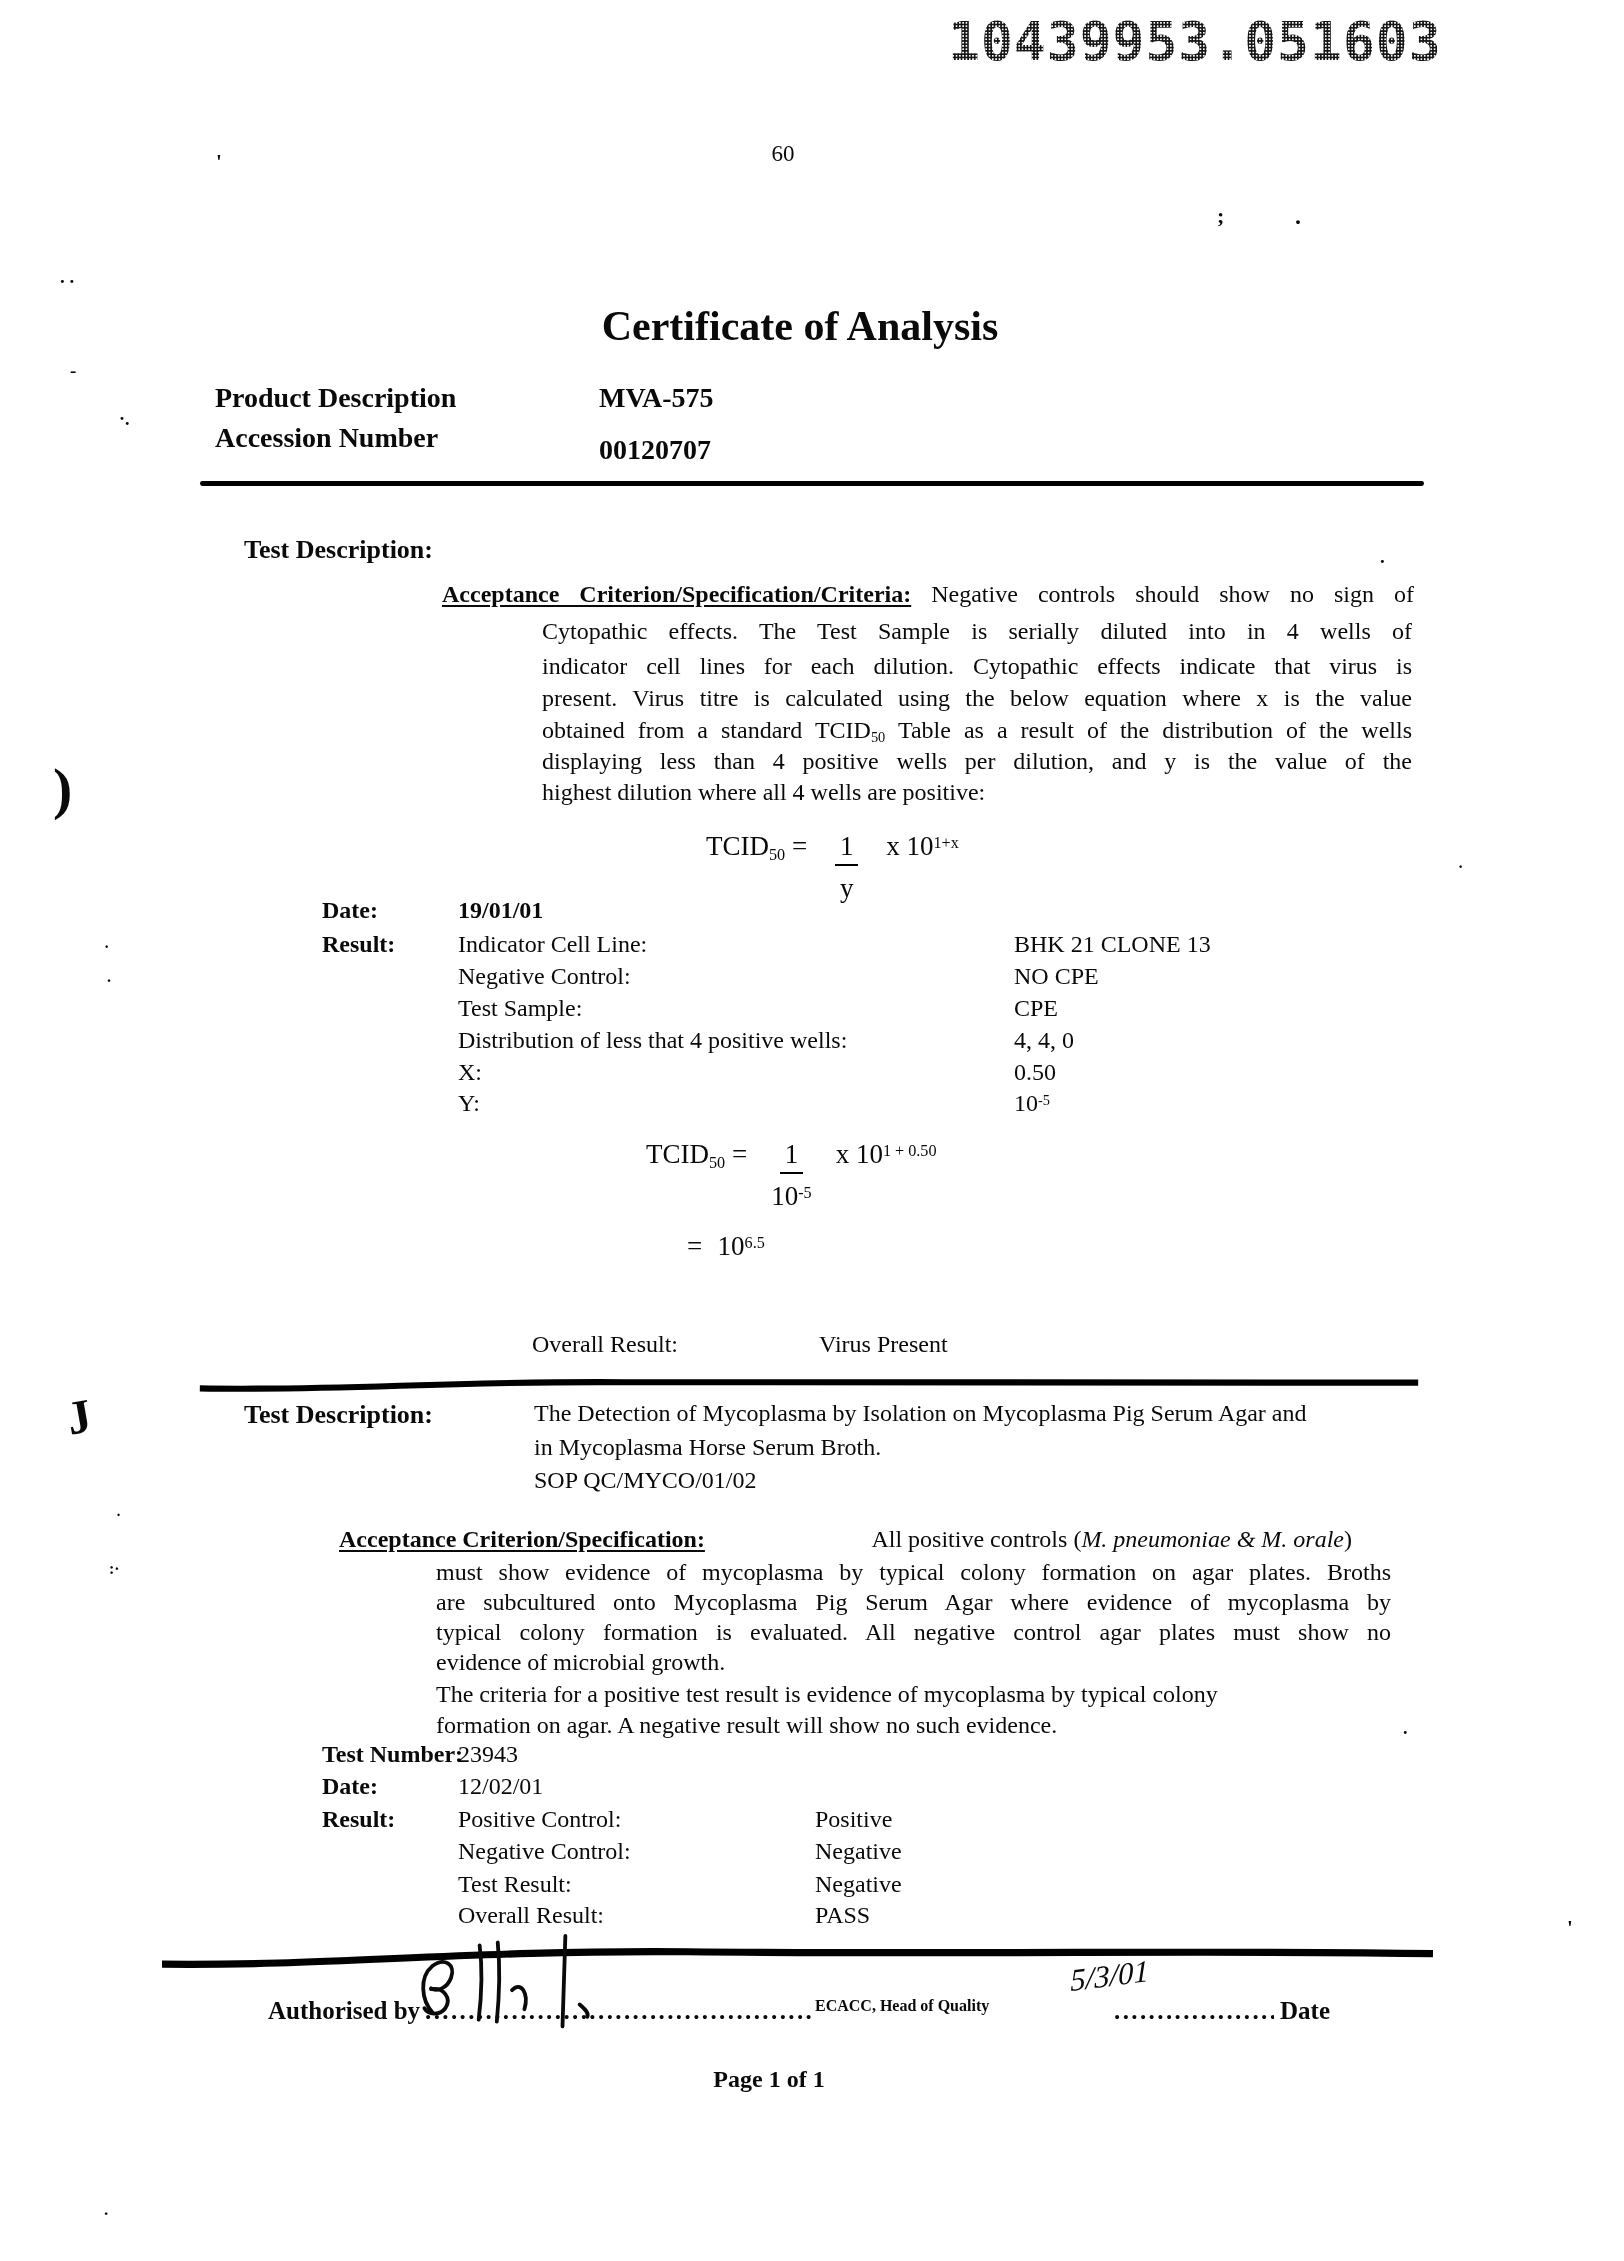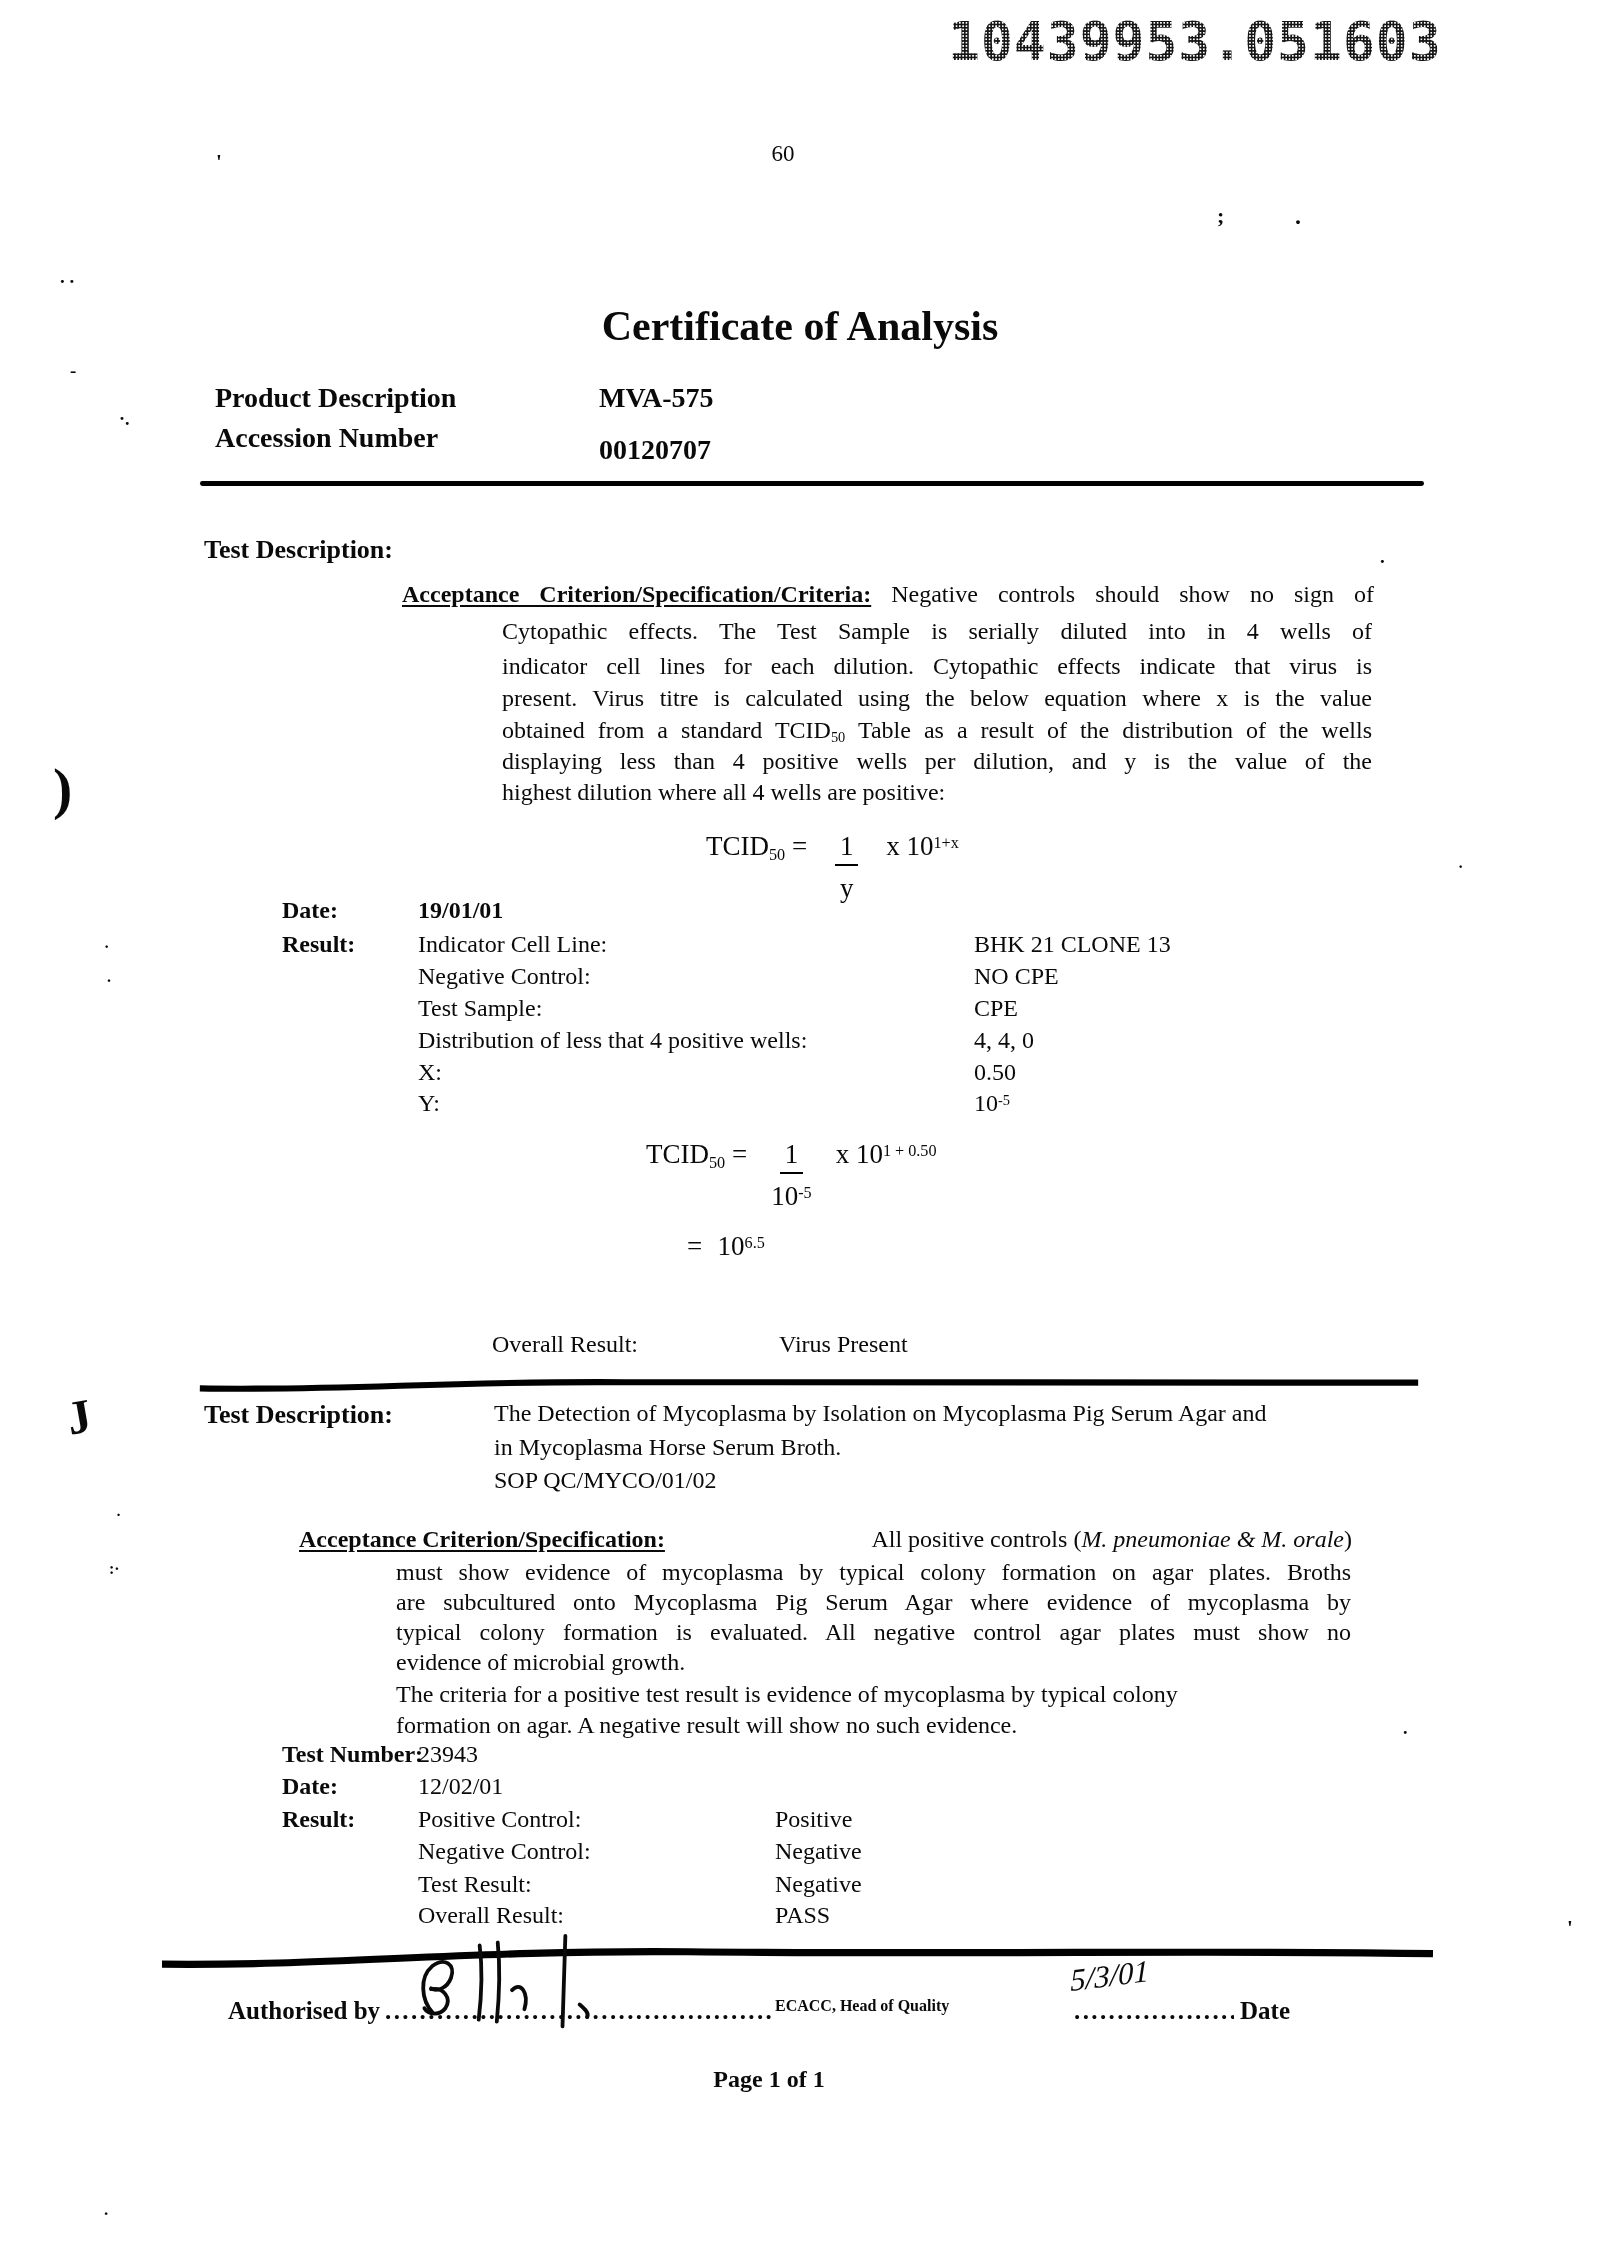--- a/index.html
+++ b/index.html
@@ -2,21 +2,21 @@
 <html style="font-size:7.6px"><head>
 <meta charset="utf-8">
 <style>
   html,body { margin:0; padding:0; }
   body {
     width:1624px; height:2261px; background:#ffffff; position:relative;
     font-family:"Liberation Serif","DejaVu Serif",serif; color:#0a0a0a;
     overflow:hidden;
   }
   .abs  { position:absolute; }
-  .txt  { font-size:24px; line-height:1.2; white-space:nowrap; }
+  .txt  { font-size:24px; line-height:1.2; white-space:nowrap;margin-left:40px; }
   .wrap { white-space:normal; }
   .b    { font-weight:bold; }
   .it   { font-style:italic; }
   .u    { text-decoration:underline; text-decoration-thickness:1.9px; text-underline-offset:3.3px; }
   .just { text-align:justify; text-align-last:justify; }
   .row  { left:0; width:1624px; height:31px; }
   .sub  { font-size:0.60em; vertical-align:-0.28em; }
   .sup  { font-size:0.60em; vertical-align:0.45em; }
 
   

